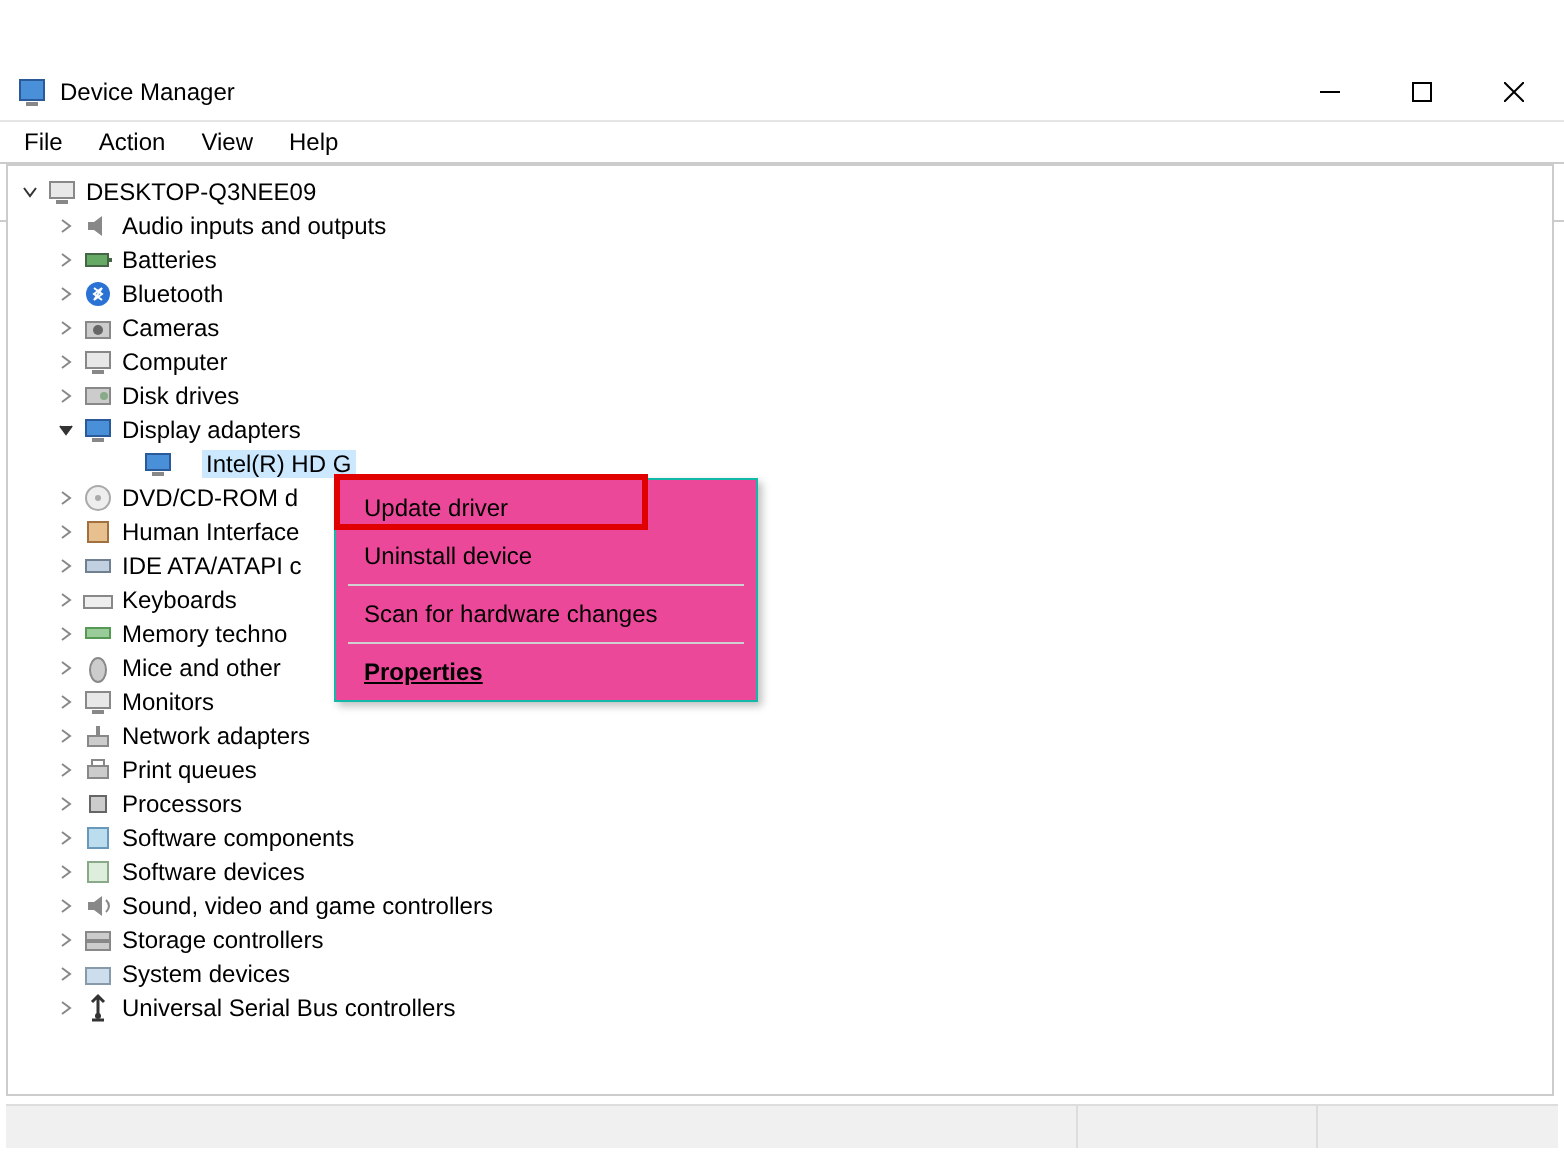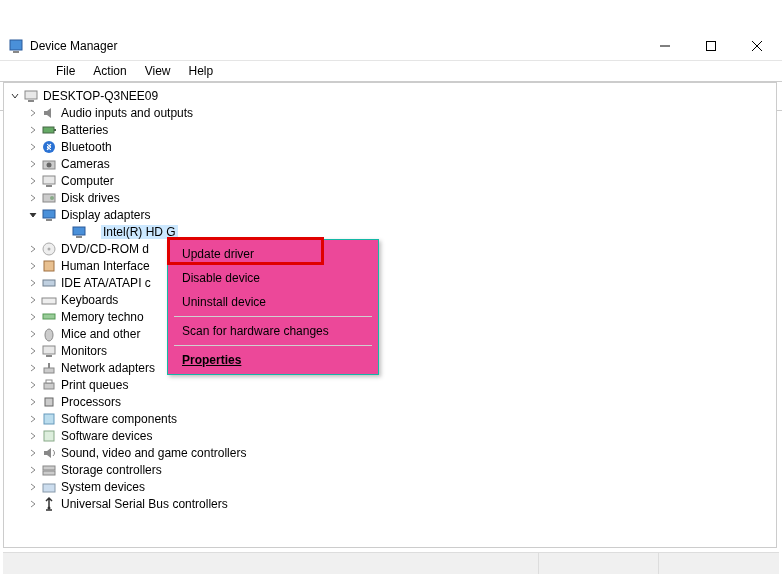--- a/index.html
+++ b/index.html
@@ -2,21 +2,21 @@
 <html><head>
   <meta charset="utf-8">
   <style>
     * { margin: 0; padding: 0; box-sizing: border-box; font-family: "Segoe UI", Tahoma, sans-serif; }
     body { width: 782px; height: 576px; background: #fff; overflow: hidden; position: relative; }
     .titlebar { height: 30px; display: flex; align-items: center; padding: 0 2px 0 8px; border-bottom: 1px solid #e5e5e5; margin-top: 31px; }
     .titlebar-icon { width: 16px; height: 16px; margin-right: 6px; }
     .titlebar-text { font-size: 12px; flex: 1; }
     .win-controls { display: flex; }
     .win-btn { width: 46px; height: 30px; display: flex; align-items: center; justify-content: center; font-size: 10px; }
-    .menubar { height: 20px; display: flex; align-items: center; padding: 0 4px; gap: 2px; margin-left: 44px; }
+    .menubar { height: 20px; display: flex; align-items: center; padding: 0 4px; gap: 2px; }
     .menu-item { padding: 2px 8px; font-size: 12px; }
     .toolbar { height: 30px; border-top: 1px solid #ccc; border-bottom: 1px solid #ccc; display: flex; align-items: center; padding: 0 4px; gap: 4px; background: #fff; }
     .tbtn { width: 24px; height: 24px; display: flex; align-items: center; justify-content: center; }
     .tbtn.disabled { opacity: 0.4; }
     .tsep { width: 1px; height: 20px; background: #d0d0d0; margin: 0 3px; }
     .content { position: absolute; top: 82px; left: 0; right: 2px; bottom: 28px; border: 1px solid #ccc; margin: 0 3px; overflow: hidden; background: #fff; text-align: right; }
     .tree { padding: 4px 2px; font-size: 12px; }
     .tree-row { display: flex; align-items: center; height: 17px; white-space: nowrap; }
     .expander { width: 14px; height: 14px; display: inline-flex; align-items: center; justify-content: center; font-size: 8px; color: #666; margin-right: 1px; }
     .node-icon { width: 16px; height: 16px; margin-right: 4px; display: inline-flex; align-items: center; justify-content: center; }
@@ -476,21 +476,20 @@
           </span>
           <span>Universal Serial Bus controllers</span>
         </div>
       </div>
 
   </div>
 </div>
 
 <div class="context-menu">
   <div class="ctx-item">Update driver</div>
-  <div class="ctx-item">Disable device</div>
   <div class="ctx-item">Uninstall device</div>
   <div class="ctx-sep"></div>
   <div class="ctx-item">Scan for hardware changes</div>
   <div class="ctx-sep"></div>
   <div class="ctx-item bold">Properties</div>
 </div>
 
 <div class="highlight-box" style="left:167px; top:237px; width:157px; height:28px;"></div>
 
 <div class="statusbar">

